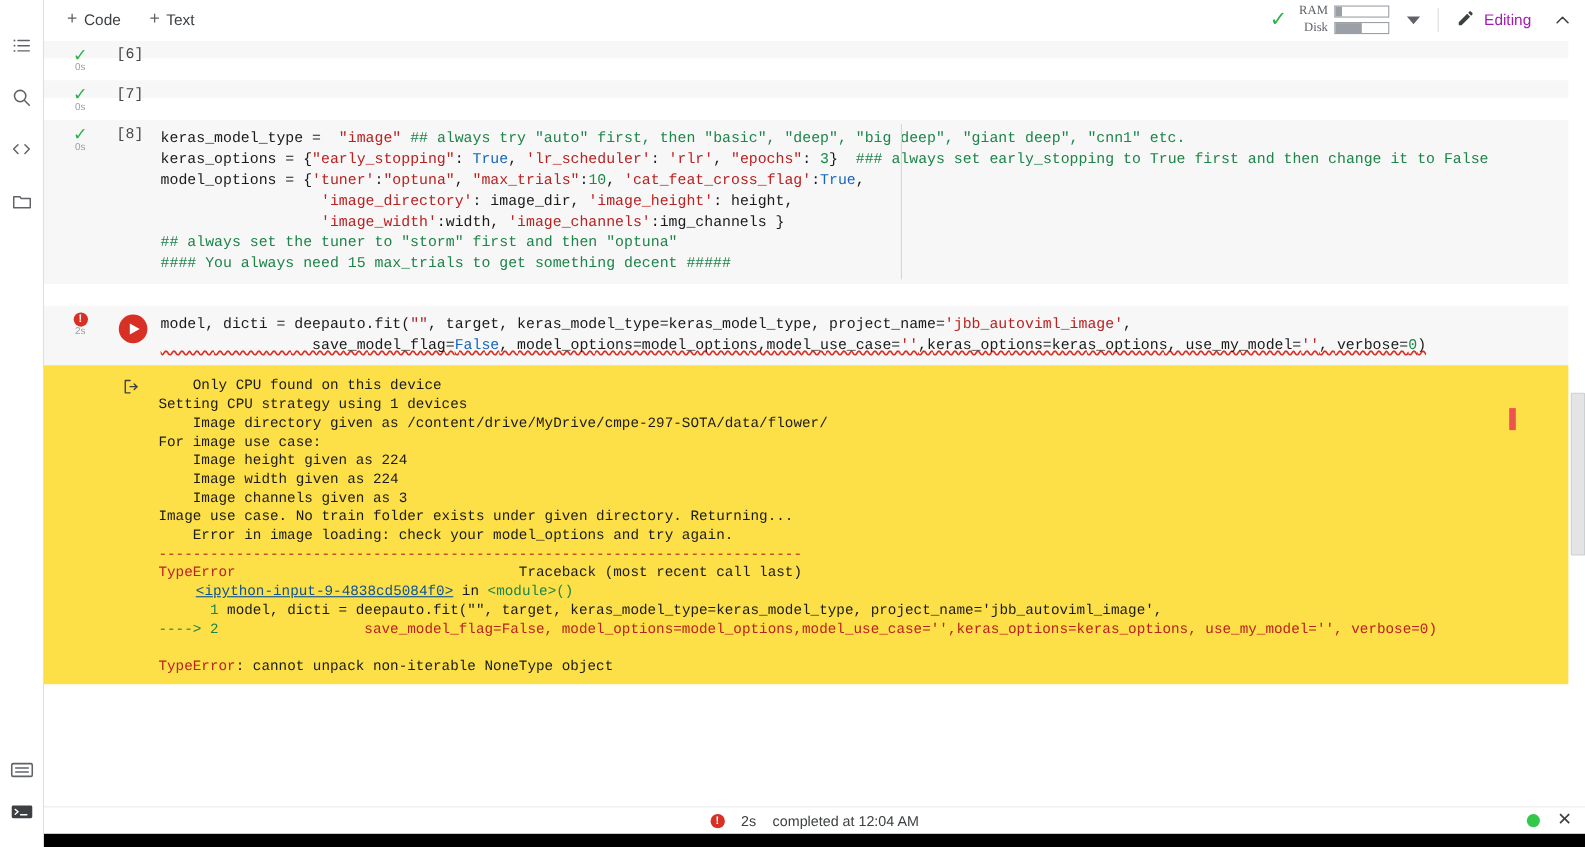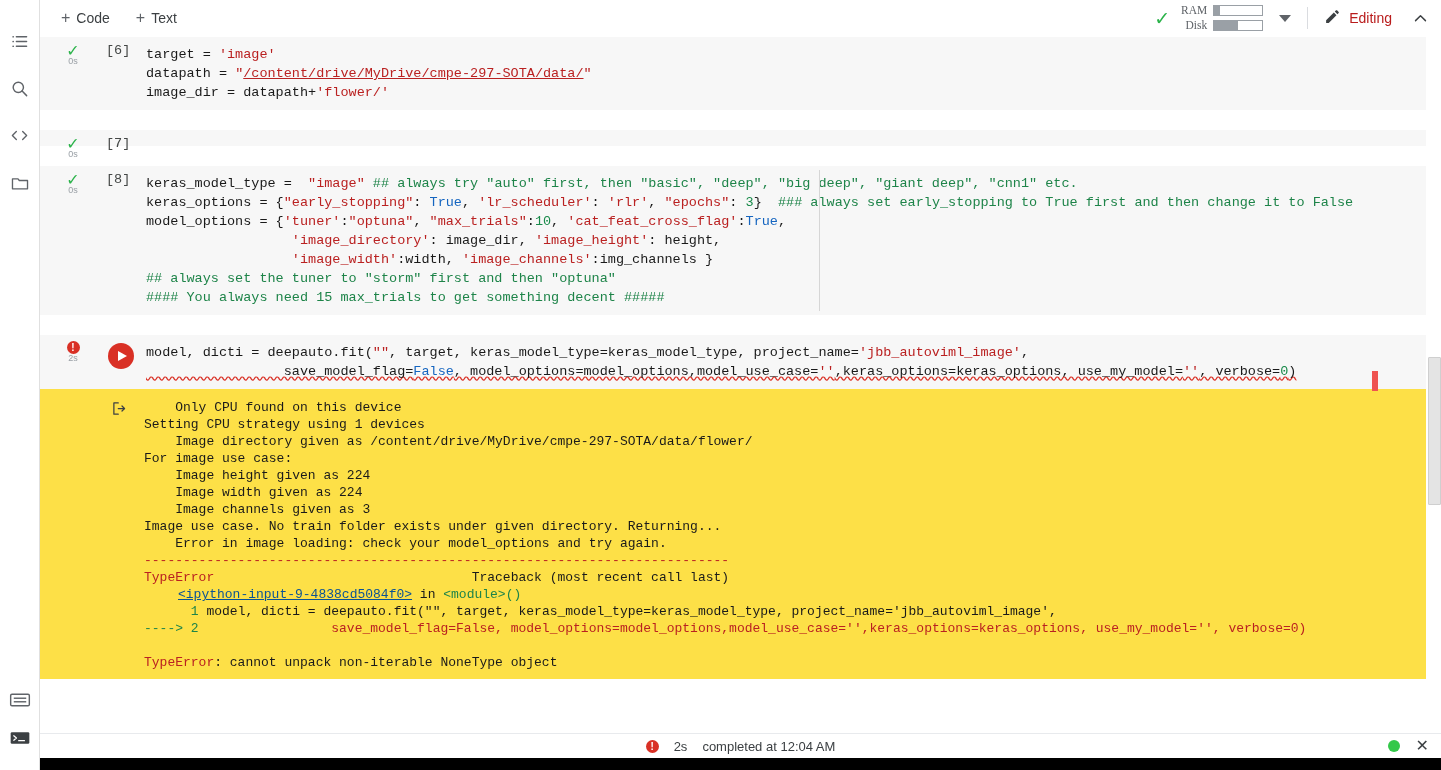--- a/index.html
+++ b/index.html
@@ -76,21 +76,21 @@
   .res-fill { position: absolute; left: 0; top: 0; bottom: 0; background: #9aa0a6; }
   .caret-down {
     width: 0; height: 0;
     border-left: 6px solid transparent; border-right: 6px solid transparent;
     border-top: 7px solid #5f6368;
     margin-left: 16px; cursor: pointer;
   }
   .tb-divider { width: 1px; height: 22px; background: #dadce0; margin: 0 16px; }
   .edit-btn {
     display: flex; align-items: center; gap: 8px;
-    font-size: 14px; color: #b91c1c; cursor: pointer;
+    font-size: 14px; color: #a21caf; cursor: pointer;
   }
   .chev-up {
     margin-left: 20px; cursor: pointer; color: #5f6368;
     display: flex; align-items: center;
   }
 
   
   .notebook {
     position: absolute; left: 40px; top: 37px;
     width: 1401px; height: 696px;
@@ -362,23 +362,20 @@
 
   <div class="notebook">
     <div id="cells-root">
         <div class="cell">
           <div class="cell-body">
             <div class="gutter">
               <div class="g-check">✓</div>
               <div class="g-time">0s</div>
             </div>
             <div class="exec-label">[6]</div>
-            <pre class="code"><span>target = </span><span class="str">'image'</span>
-<span>datapath = </span><span class="str">"</span><span class="lnk">/content/drive/MyDrive/cmpe-297-SOTA/data/</span><span class="str">"</span>
-<span>image_dir = datapath+</span><span class="str">'flower/'</span></pre>
           </div>
           <div class="cell-gap"></div>
         </div>
         <div class="cell">
           <div class="cell-body">
             <div class="gutter">
               <div class="g-check">✓</div>
               <div class="g-time">0s</div>
             </div>
             <div class="exec-label">[7]</div>

